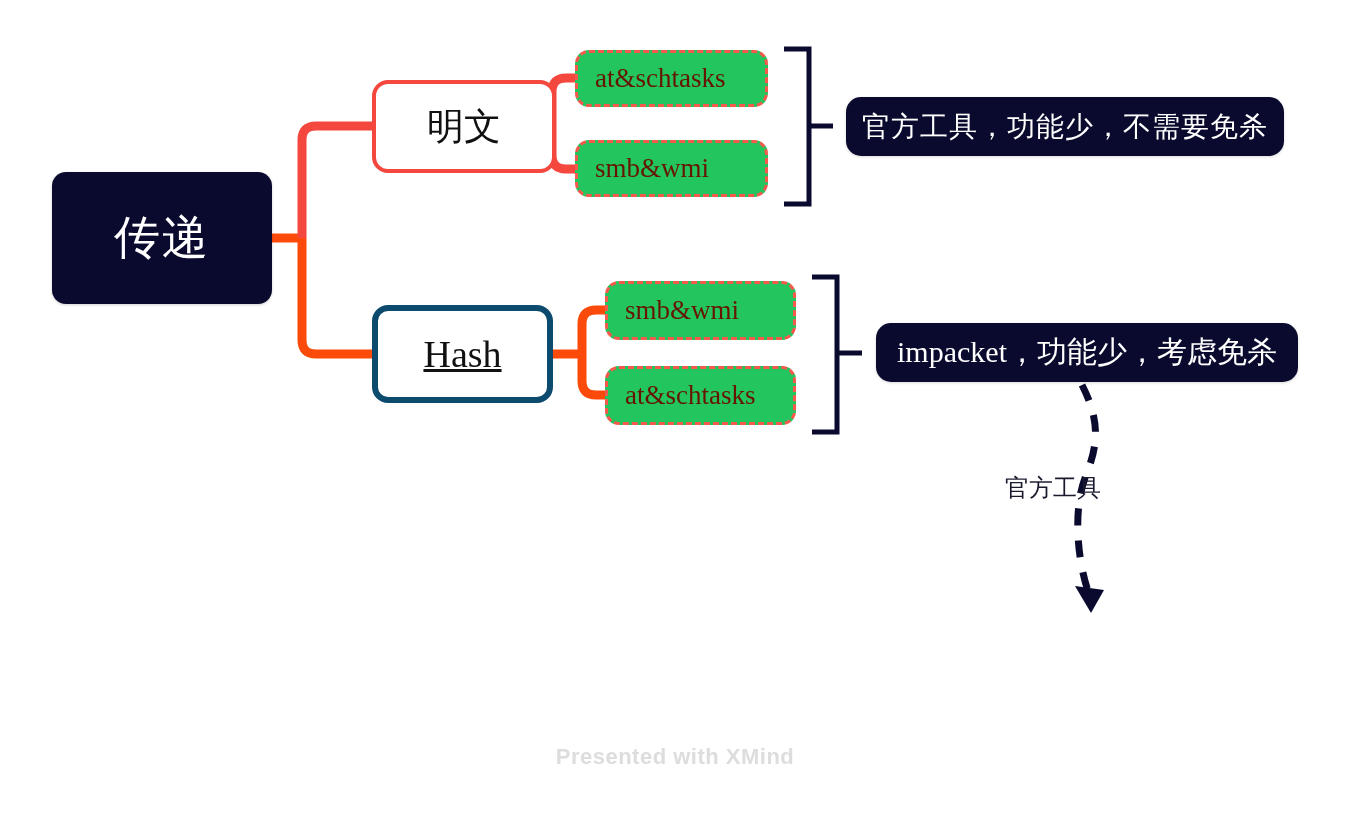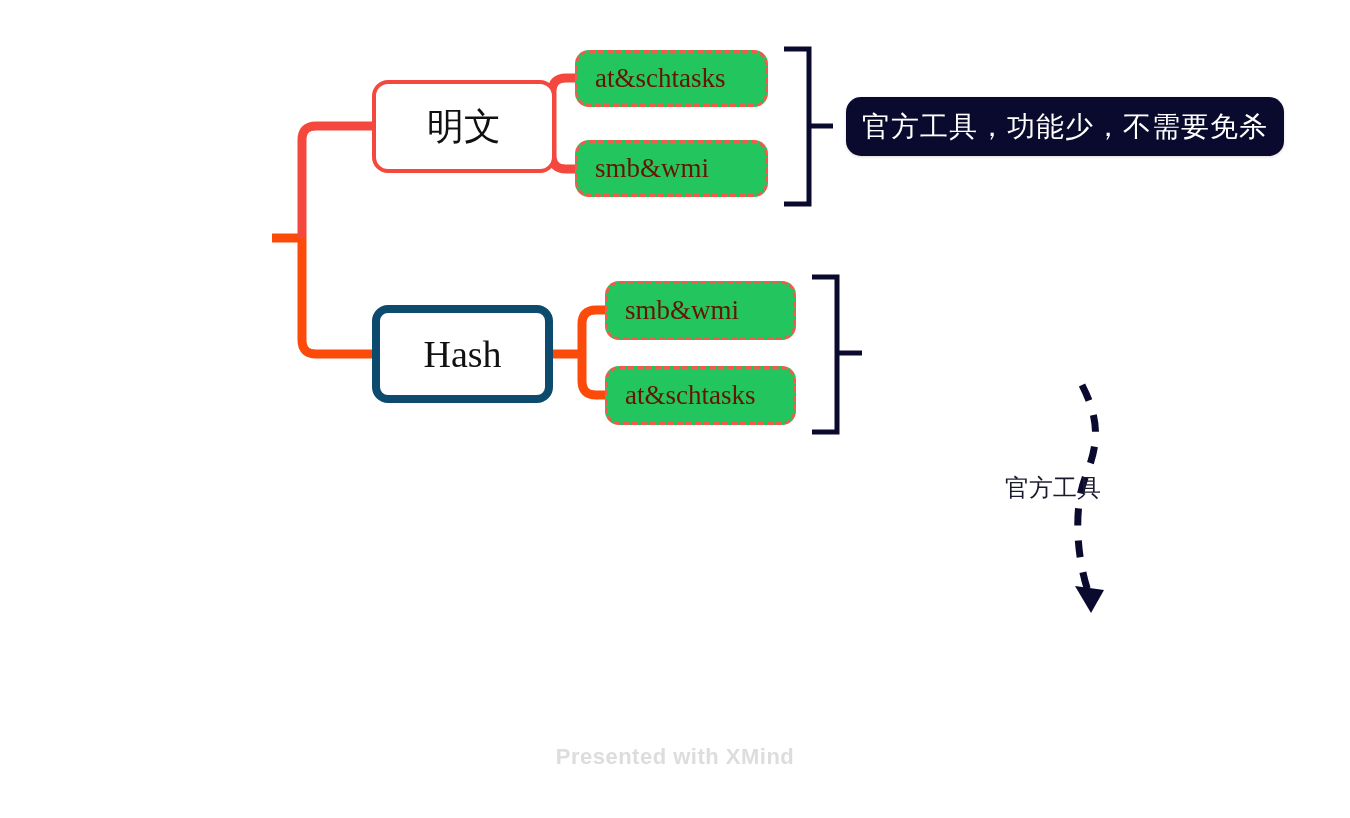--- a/index.html
+++ b/index.html
@@ -59,23 +59,24 @@
   #branch-plain {
     left: 372px; top: 80px;
     width: 184px; height: 93px;
     border: 4px solid #F4483F;
     font-size: 37px;
     font-family: "Liberation Sans", sans-serif;
   }
   #branch-hash {
     left: 372px; top: 305px;
     width: 181px; height: 98px;
-    border: 8px solid #0c4a6e;
+    border: 6px solid #0c4a6e;
     font-size: 38px;
     font-family: "Liberation Serif", serif;
+    text-decoration: underline;
   }
 
   
   .leaf-node {
     background: #22c55e;
     border: 3px dashed #F4594C;
     border-radius: 14px;
     color: #661505;
     font-family: "Liberation Serif", serif;
     font-size: 27px;
@@ -172,34 +173,36 @@
     <path d="M 784 49 L 809 49 L 809 204 L 784 204" stroke="#0A0A2E" stroke-width="5" fill="none" stroke-linejoin="miter"></path>
     <path d="M 809 126 L 833 126" stroke="#0A0A2E" stroke-width="5" fill="none"></path>
 
     <path d="M 812 277 L 837 277 L 837 432 L 812 432" stroke="#0A0A2E" stroke-width="5" fill="none" stroke-linejoin="miter"></path>
     <path d="M 837 353 L 862 353" stroke="#0A0A2E" stroke-width="5" fill="none"></path>
 
     <path d="M 1082 385 C 1102 424, 1097 448, 1085 478 C 1073 510, 1077 560, 1089 594" stroke="#0A0A2E" stroke-width="7" fill="none" stroke-dasharray="17 15" stroke-linecap="butt"></path>
     <polygon points="1075,586 1104,590 1091,613" fill="#0A0A2E"></polygon>
   </svg>
 
+  <div class="node" id="root-node">传递</div>
 
   <div class="node branch-node" id="branch-plain">明文</div>
 
   <div class="node branch-node" id="branch-hash">Hash</div>
 
   <div class="node leaf-node" id="leaf-plain-1">at&amp;schtasks</div>
 
   <div class="node leaf-node" id="leaf-plain-2">smb&amp;wmi</div>
 
   <div class="node leaf-node" id="leaf-hash-1">smb&amp;wmi</div>
 
   <div class="node leaf-node" id="leaf-hash-2">at&amp;schtasks</div>
 
   <div class="node summary-node" id="summary-plain">官方工具，功能少，不需要免杀</div>
 
+  <div class="node summary-node" id="summary-hash">impacket，功能少，考虑免杀</div>
 
 
   <div id="rel-label">官方工具</div>
 
   <div id="watermark">Presented with XMind</div>
 
 </div>
 
 </body></html>

